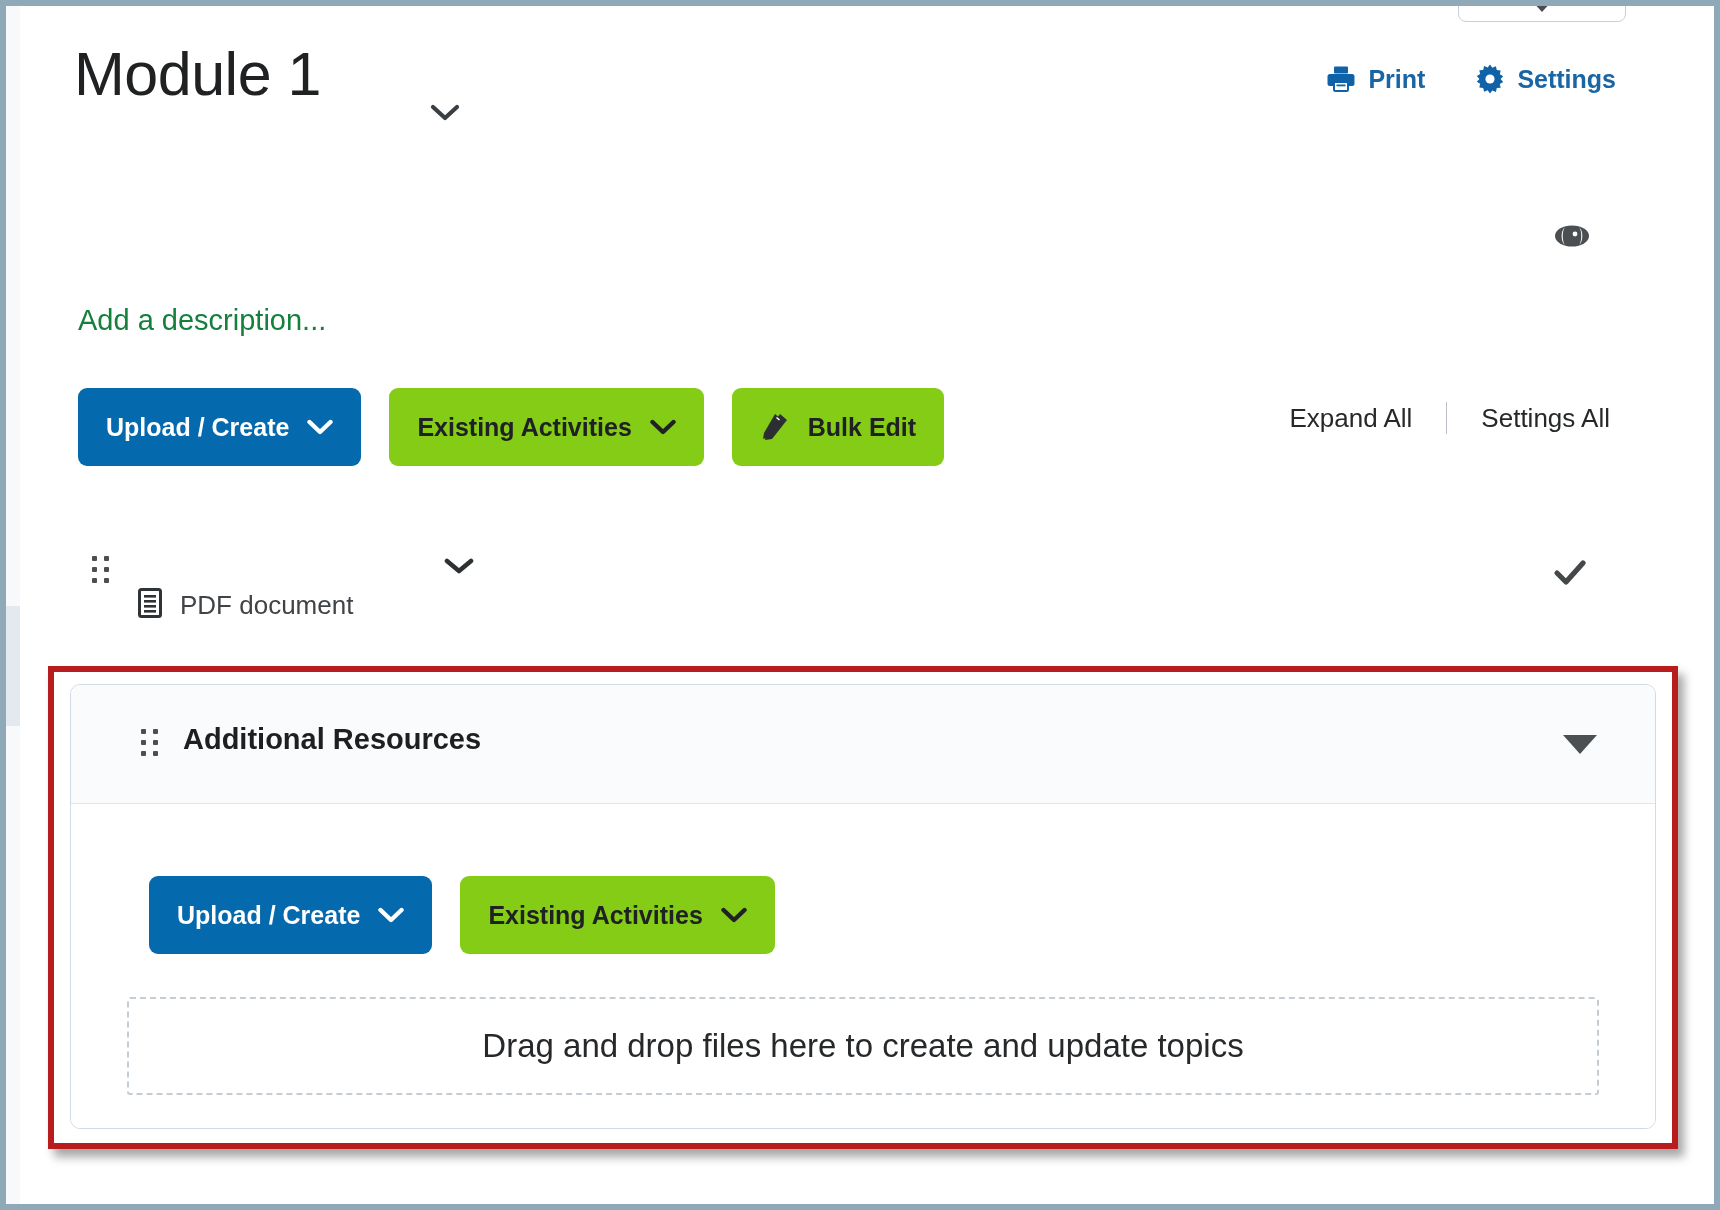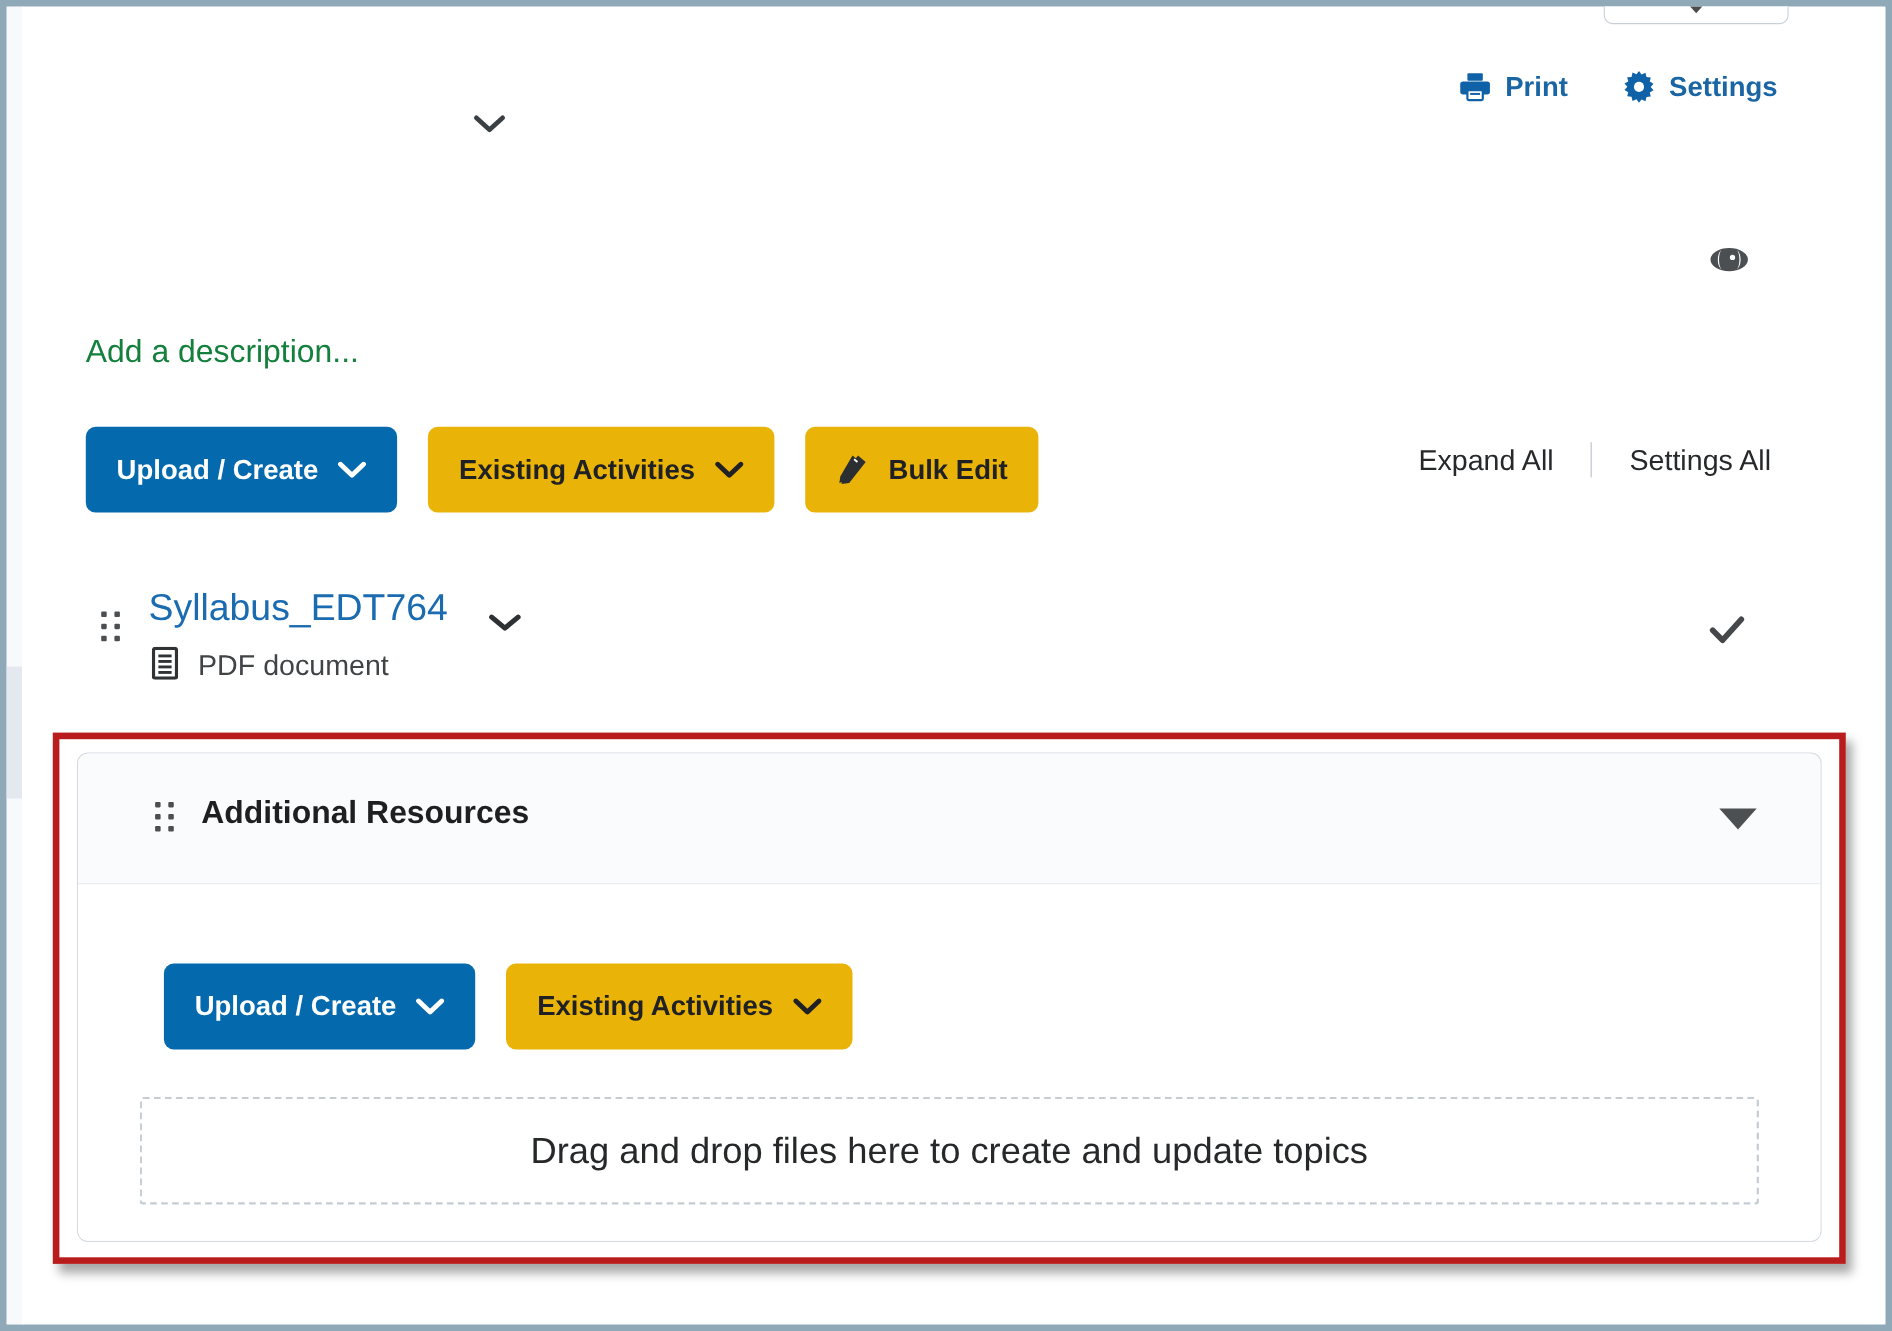--- a/index.html
+++ b/index.html
@@ -181,21 +181,21 @@
     cursor: pointer;
     border: none;
     white-space: nowrap;
     font-family: inherit;
   }
   .btn-primary {
     background: #0569ad;
     color: #ffffff;
   }
   .btn-secondary {
-    background: #eab308;
+    background: #84cc16;
     color: #202124;
   }
   .btn .chev { display: flex; align-items: center; }
   .btn svg { display: block; }
 
   .expand-collapse {
     position: absolute;
     right: 86px;
     top: 396px;
     display: flex;
@@ -374,20 +374,21 @@
     <div class="left-gutter-block"></div>
   </div>
 
   <div class="page">
 
     <div class="top-cut-select">
       <div class="caret"></div>
     </div>
 
     <div class="header">
+      <div class="module-title">Module 1</div>
       <div class="title-caret">
         <svg width="30" height="18" viewBox="0 0 30 18">
           <path d="M3 3 L15 14 L27 3" fill="none" stroke="#3a3f43" stroke-width="4.2" stroke-linecap="round" stroke-linejoin="round"></path>
         </svg>
       </div>
 
       <div class="header-actions">
         <div class="action-link">
           <span class="glyph">
             <svg width="30" height="28" viewBox="0 0 30 28">
@@ -460,21 +461,20 @@
 
     <div class="topic-row">
       <span class="grip topic-grip">
         <i></i>
           <i></i>
           <i></i>
           <i></i>
           <i></i>
           <i></i>
       </span>
-      <div class="topic-link">Syllabus_EDT764</div>
       <div class="topic-caret">
         <svg width="30" height="20" viewBox="0 0 30 20">
           <path d="M3 5 L15 15 L27 5" fill="none" stroke="#2d3134" stroke-width="4.6" stroke-linecap="round" stroke-linejoin="round"></path>
         </svg>
       </div>
       <div class="topic-sub">
         <span>
           <svg width="24" height="30" viewBox="0 0 24 30">
             <rect x="1.5" y="1.5" width="21" height="27" rx="2" fill="#ffffff" stroke="#2f3335" stroke-width="3"></rect>
             <rect x="6" y="7" width="12" height="2.6" fill="#2f3335"></rect>

